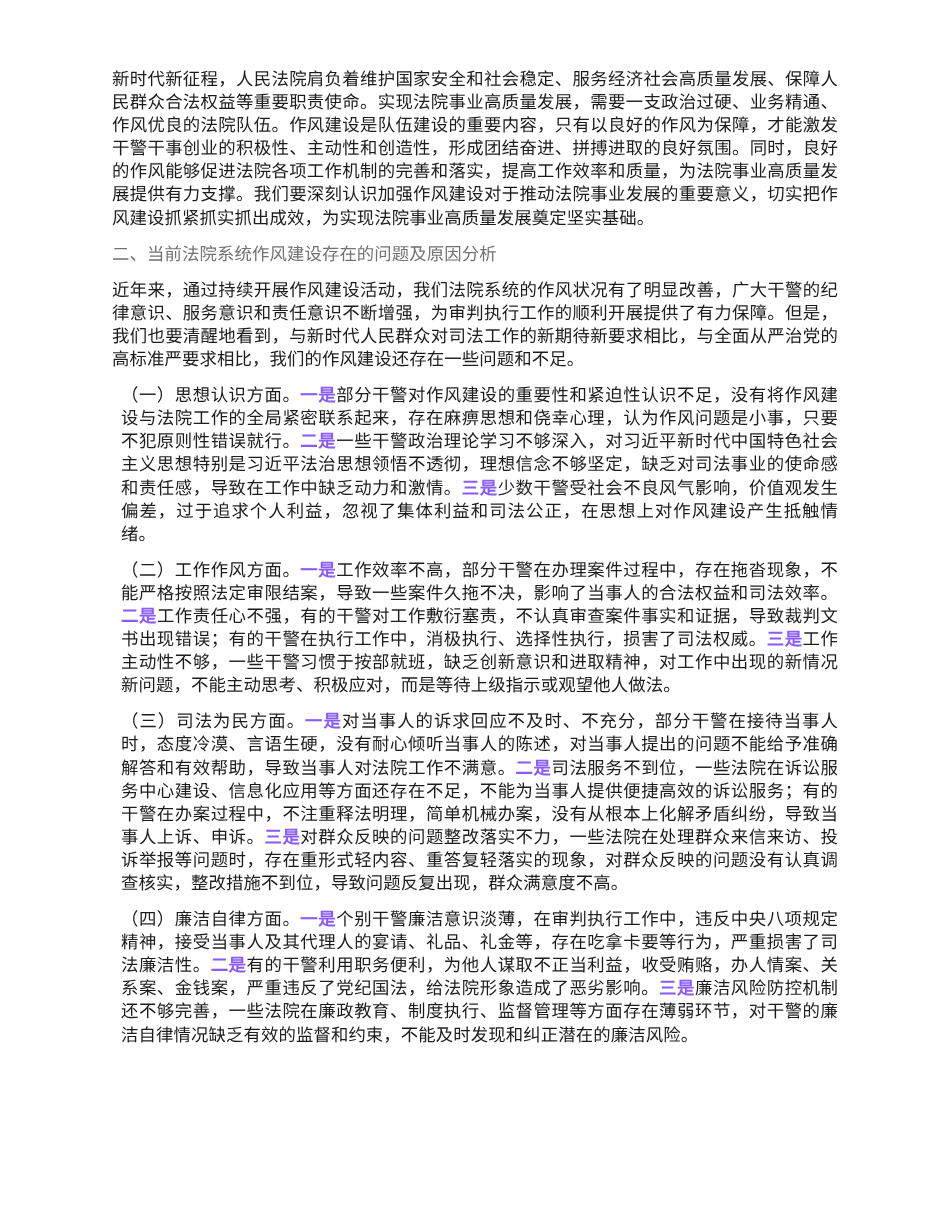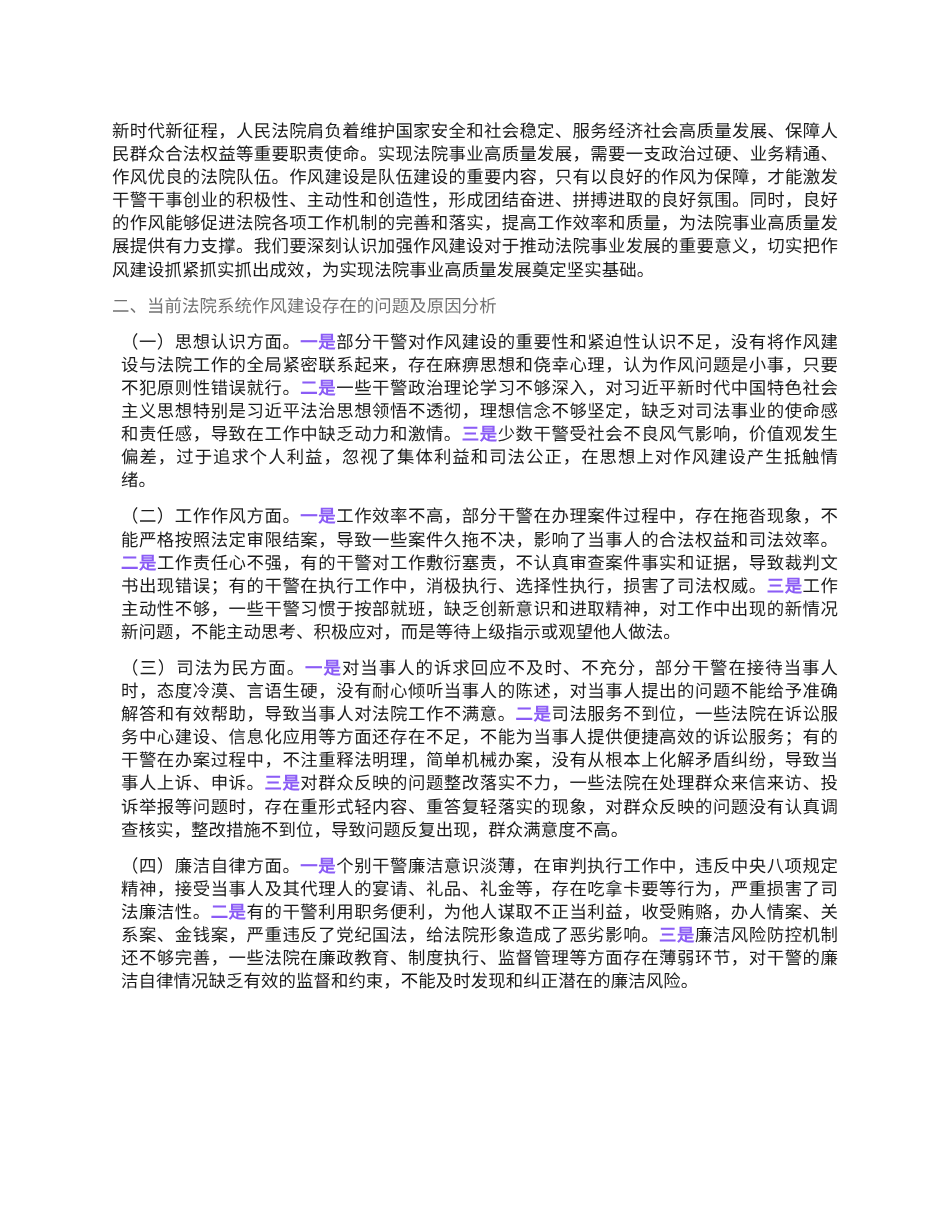--- a/index.html
+++ b/index.html
@@ -14,21 +14,21 @@
     overflow: hidden;
     font-family: "DejaVu Serif", "Liberation Serif", serif;
     color: #1a1a1a;
     -webkit-font-smoothing: antialiased;
   }
   #page {
     width: 950px;
     height: 902px;
     background: #ffffff;
     box-sizing: border-box;
-    padding: 120px 113px 0 112px;
+    padding: 68px 113px 0 112px;
     position: relative;
   }
   .doc-body {
     width: 726px;
   }
   p.para {
     margin: 0 0 0 0;
     font-size: 17.4px;
     line-height: 23.1px;
     text-align: justify;
@@ -60,18 +60,19 @@
     color: #8b5cf6;
   }
 </style>
 </head>
 <body>
 
 <div id="page" style="background: rgb(255, 255, 255);">
   <div class="doc-body">
       <p class="para" style="color: rgb(28, 28, 28);"><span>新时代新征程，人民法院肩负着维护国家安全和社会稳定、服务经济社会高质量发展、保障人民群众合法权益等重要职责使命。实现法院事业高质量发展，需要一支政治过硬、业务精通、作风优良的法院队伍。作风建设是队伍建设的重要内容，只有以良好的作风为保障，才能激发干警干事创业的积极性、主动性和创造性，形成团结奋进、拼搏进取的良好氛围。同时，良好的作风能够促进法院各项工作机制的完善和落实，提高工作效率和质量，为法院事业高质量发展提供有力支撑。我们要深刻认识加强作风建设对于推动法院事业发展的重要意义，切实把作风建设抓紧抓实抓出成效，为实现法院事业高质量发展奠定坚实基础。</span></p>
       <h2 class="heading" style="color: #737373;"><span>二、当前法院系统作风建设存在的问题及原因分析</span></h2>
+      <p class="para" style="color: rgb(28, 28, 28);"><span>近年来，通过持续开展作风建设活动，我们法院系统的作风状况有了明显改善，广大干警的纪律意识、服务意识和责任意识不断增强，为审判执行工作的顺利开展提供了有力保障。但是，我们也要清醒地看到，与新时代人民群众对司法工作的新期待新要求相比，与全面从严治党的高标准严要求相比，我们的作风建设还存在一些问题和不足。</span></p>
       <p class="para indent" style="color: rgb(28, 28, 28);"><span>（一）思想认识方面。</span><b class="em">一是</b><span>部分干警对作风建设的重要性和紧迫性认识不足，没有将作风建设与法院工作的全局紧密联系起来，存在麻痹思想和侥幸心理，认为作风问题是小事，只要不犯原则性错误就行。</span><b class="em">二是</b><span>一些干警政治理论学习不够深入，对习近平新时代中国特色社会主义思想特别是习近平法治思想领悟不透彻，理想信念不够坚定，缺乏对司法事业的使命感和责任感，导致在工作中缺乏动力和激情。</span><b class="em">三是</b><span>少数干警受社会不良风气影响，价值观发生偏差，过于追求个人利益，忽视了集体利益和司法公正，在思想上对作风建设产生抵触情绪。</span></p>
       <p class="para indent" style="color: rgb(28, 28, 28);"><span>（二）工作作风方面。</span><b class="em">一是</b><span>工作效率不高，部分干警在办理案件过程中，存在拖沓现象，不能严格按照法定审限结案，导致一些案件久拖不决，影响了当事人的合法权益和司法效率。</span><b class="em">二是</b><span>工作责任心不强，有的干警对工作敷衍塞责，不认真审查案件事实和证据，导致裁判文书出现错误；有的干警在执行工作中，消极执行、选择性执行，损害了司法权威。</span><b class="em">三是</b><span>工作主动性不够，一些干警习惯于按部就班，缺乏创新意识和进取精神，对工作中出现的新情况新问题，不能主动思考、积极应对，而是等待上级指示或观望他人做法。</span></p>
       <p class="para indent" style="color: rgb(28, 28, 28);"><span>（三）司法为民方面。</span><b class="em">一是</b><span>对当事人的诉求回应不及时、不充分，部分干警在接待当事人时，态度冷漠、言语生硬，没有耐心倾听当事人的陈述，对当事人提出的问题不能给予准确解答和有效帮助，导致当事人对法院工作不满意。</span><b class="em">二是</b><span>司法服务不到位，一些法院在诉讼服务中心建设、信息化应用等方面还存在不足，不能为当事人提供便捷高效的诉讼服务；有的干警在办案过程中，不注重释法明理，简单机械办案，没有从根本上化解矛盾纠纷，导致当事人上诉、申诉。</span><b class="em">三是</b><span>对群众反映的问题整改落实不力，一些法院在处理群众来信来访、投诉举报等问题时，存在重形式轻内容、重答复轻落实的现象，对群众反映的问题没有认真调查核实，整改措施不到位，导致问题反复出现，群众满意度不高。</span></p>
       <p class="para indent" style="color: rgb(28, 28, 28);"><span>（四）廉洁自律方面。</span><b class="em">一是</b><span>个别干警廉洁意识淡薄，在审判执行工作中，违反中央八项规定精神，接受当事人及其代理人的宴请、礼品、礼金等，存在吃拿卡要等行为，严重损害了司法廉洁性。</span><b class="em">二是</b><span>有的干警利用职务便利，为他人谋取不正当利益，收受贿赂，办人情案、关系案、金钱案，严重违反了党纪国法，给法院形象造成了恶劣影响。</span><b class="em">三是</b><span>廉洁风险防控机制还不够完善，一些法院在廉政教育、制度执行、监督管理等方面存在薄弱环节，对干警的廉洁自律情况缺乏有效的监督和约束，不能及时发现和纠正潜在的廉洁风险。</span></p>
     </div>
 </div>
 
 </body></html>

